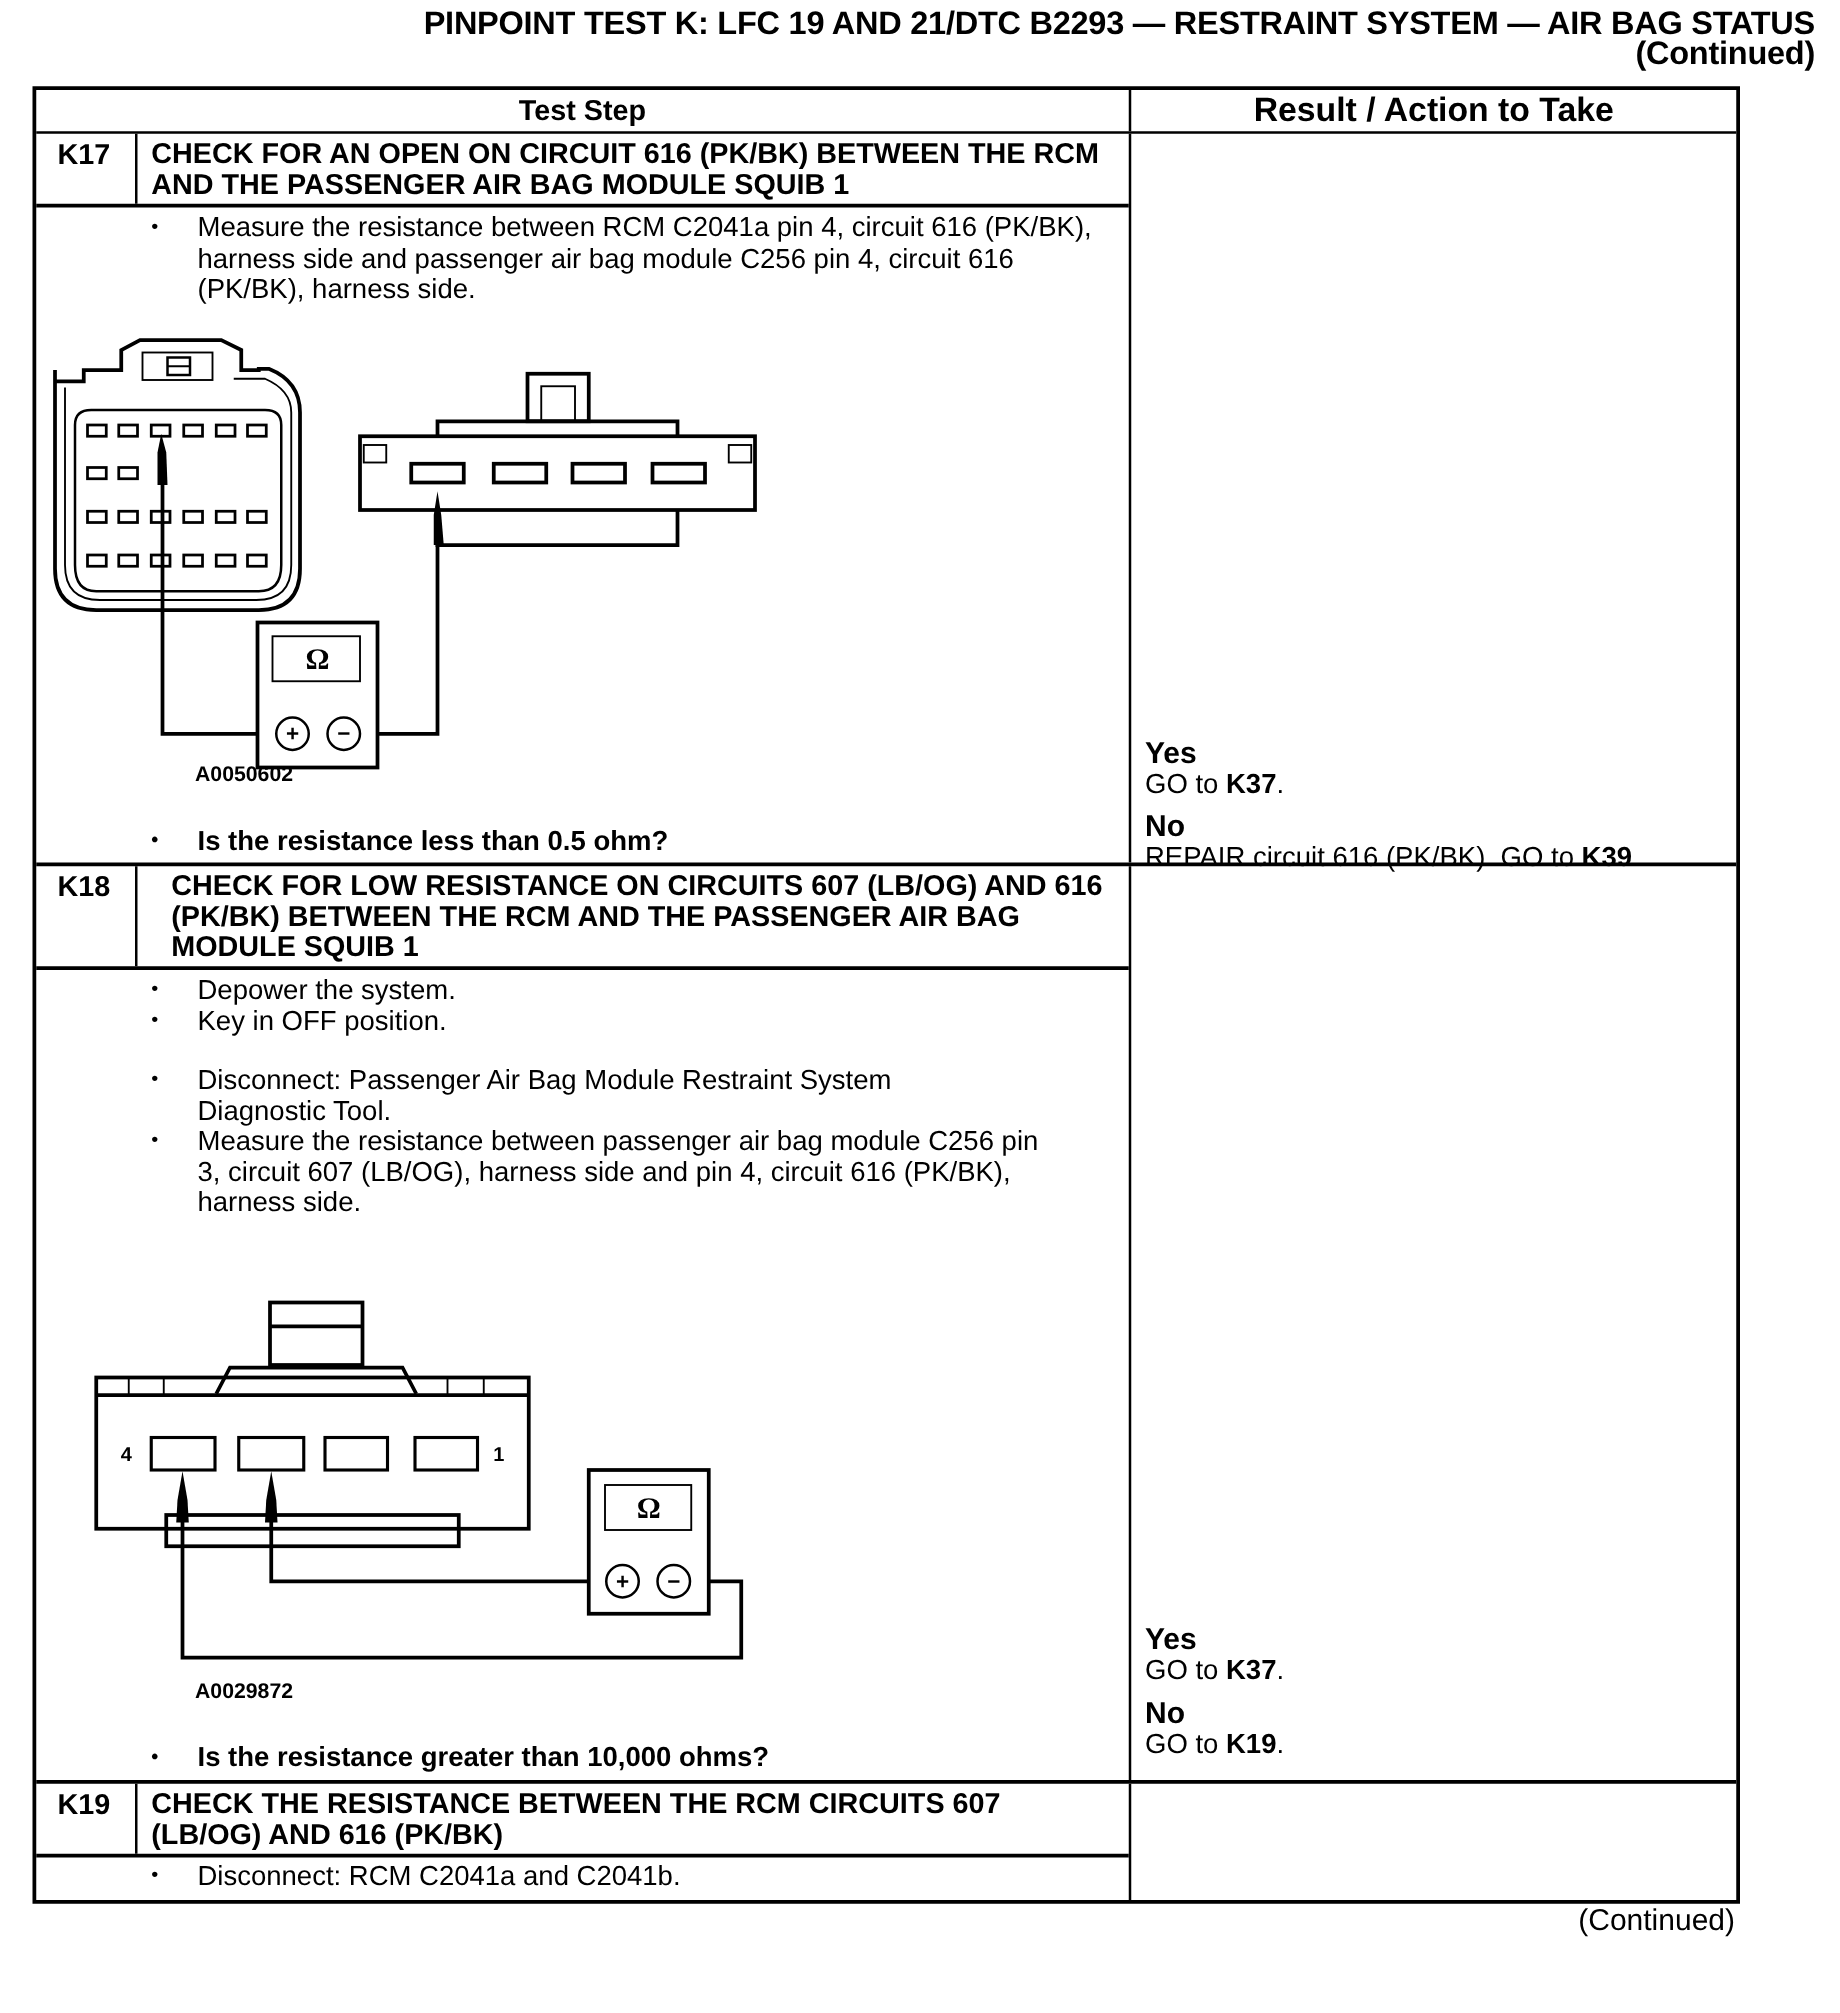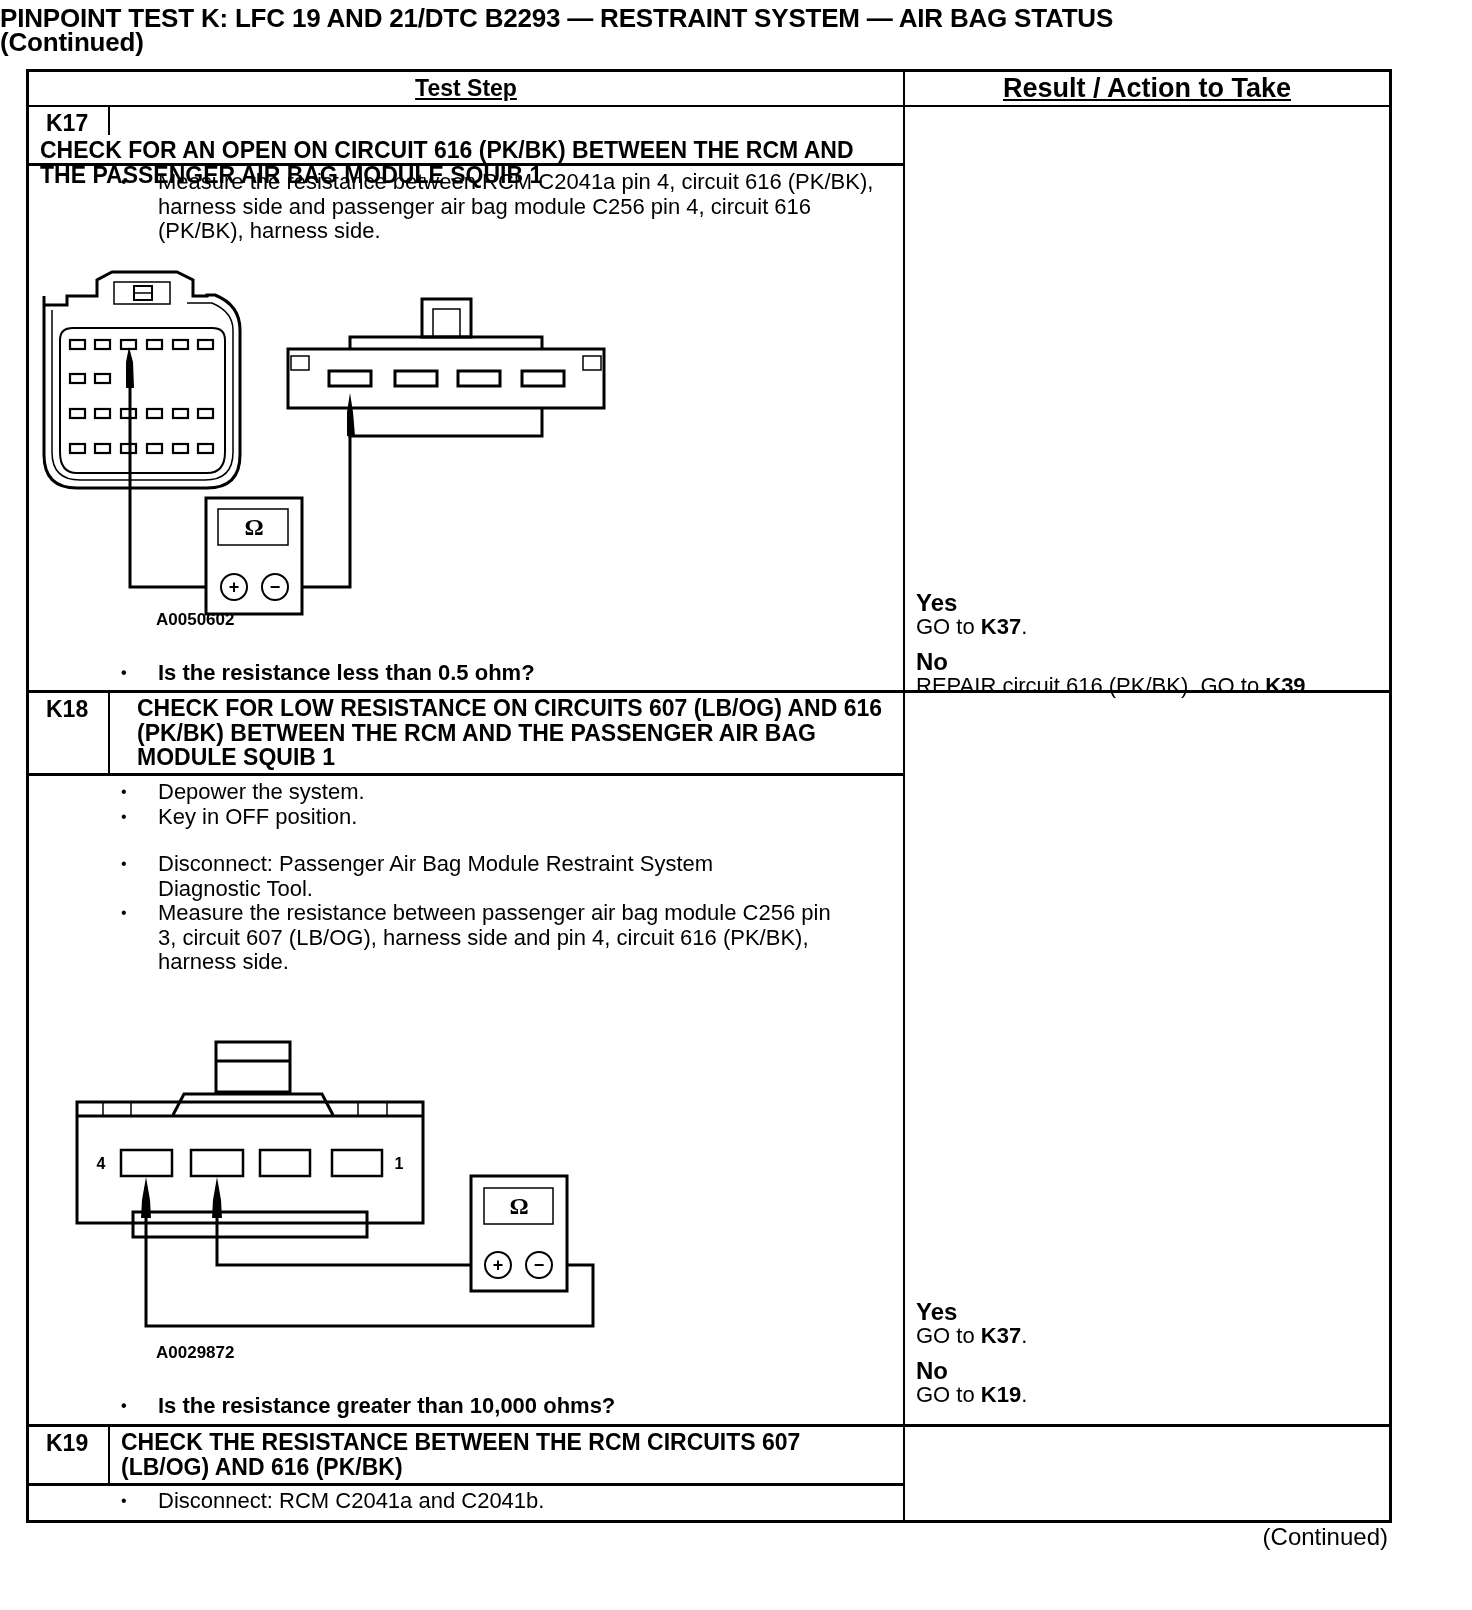--- a/index.html
+++ b/index.html
@@ -2,28 +2,28 @@
 <html><head>
   <meta charset="utf-8">
   <style>
     * { box-sizing: border-box; }
     html, body { margin: 0; padding: 0; background: #ffffff; }
     body {
       width: 1472px; height: 1610px; position: relative; overflow: hidden;
       font-family: "Liberation Sans", "DejaVu Sans", sans-serif; color: #000;
     }
     .title {
-      position: absolute; left: 0; top: 6px; width: 1452px; text-align: left;
+      position: absolute; left: 0; top: 6px; width: 1452px; text-align: right;
       font-weight: bold; font-size: 26px; line-height: 24px; letter-spacing: -0.2px;
     }
     .tbl {
       position: absolute; left: 26px; top: 69px; width: 1366px;
       border: 3px solid #000;
     }
-    .hdr { display: flex; height: 35px; border-bottom: 2px solid #000; text-decoration: underline; }
+    .hdr { display: flex; height: 35px; border-bottom: 2px solid #000; }
     .hdr .c1 { width: 876px; border-right: 2px solid #000; text-align: center; font-weight: bold; font-size: 23px; line-height: 33px; }
     .hdr .c2 { flex: 1; text-align: center; font-weight: bold; font-size: 27px; line-height: 33px; }
 
     .row { display: flex; border-bottom: 3px solid #000; }
     .row.last { border-bottom: none; }
     .step { width: 876px; border-right: 2px solid #000; }
     .result { flex: 1; position: relative; }
     .step-head { display: flex; border-bottom: 3px solid #000; }
     .step-id { width: 81px; border-right: 2px solid #000; font-weight: bold; font-size: 23px; padding: 4px 0 0 17px; line-height: 24px; }
     .step-title { flex: 1; font-weight: bold; font-size: 23px; line-height: 24.5px; padding: 3px 10px 4px 11px; }
@@ -48,21 +48,21 @@
 </div>
 
 <div class="tbl">
   <div class="hdr">
     <div class="c1">Test Step</div>
     <div class="c2">Result / Action to Take</div>
   </div>
 
   <div class="row" style="height:586px;">
     <div class="step">
-      <div class="step-head" style="height:59px;flex-direction:column;">
+      <div class="step-head" style="height:59px;">
         <div class="step-id">K17</div>
         <div class="step-title">CHECK FOR AN OPEN ON CIRCUIT 616 (PK/BK) BETWEEN THE RCM AND THE PASSENGER AIR BAG MODULE SQUIB 1</div>
       </div>
       <div class="step-body" style="height:524px;">
         <div class="bullet" style="top:4px; width:760px;">Measure the resistance between RCM C2041a pin 4, circuit 616 (PK/BK), harness side and passenger air bag module C256 pin 4, circuit 616 (PK/BK), harness side.</div>
 
         <svg style="left:-15px; top:0;" width="620" height="470" viewBox="137 166 620 470">
 
           <path d="M167,296 L167,455 Q167,488 200,488 L330,488 Q363,488 363,455 L363,330 Q363,305 338,295 L330,295 L330,296 L316,296 L316,280 L300,272 L235,272 L220,280 L220,296 L190,296 L190,305 L167,305 Z" fill="none" stroke="#000" stroke-width="3"></path>
           <path d="M175,310 L175,452 Q175,480 203,480 L328,480 Q356,480 356,452 L356,330 Q356,312 335,303 L310,303" fill="none" stroke="#000" stroke-width="1.5"></path>

